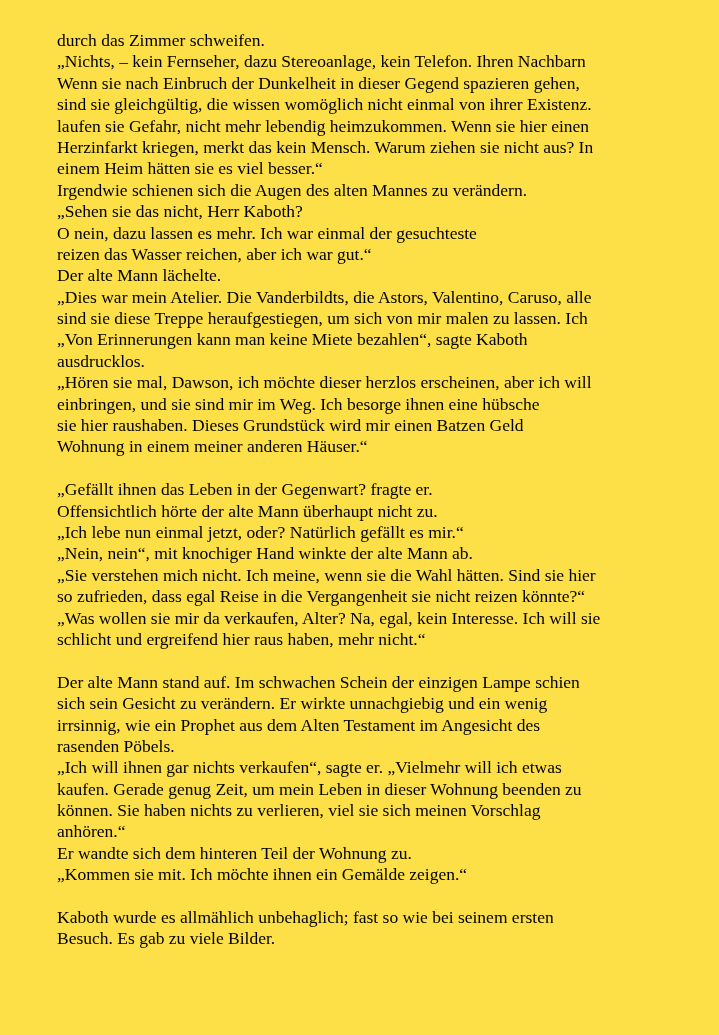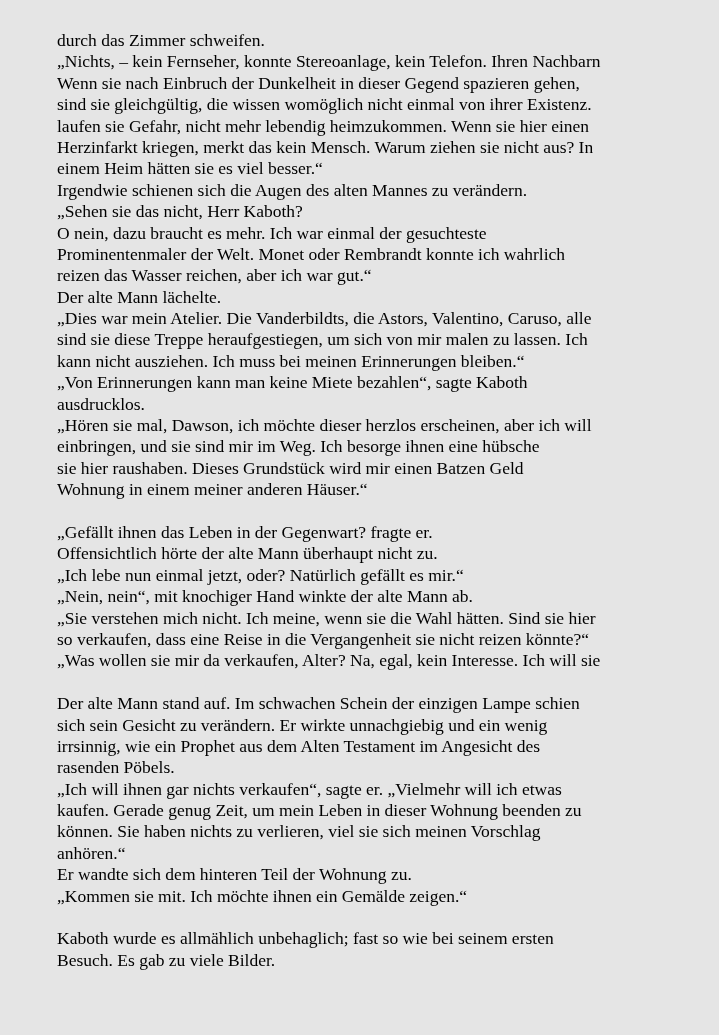--- a/index.html
+++ b/index.html
@@ -4,21 +4,21 @@
 <style>
   html, body {
     margin: 0;
     padding: 0;
     background: #ffffff;
   }
   .page {
     position: relative;
     width: 719px;
     height: 1035px;
-    background: #e5e5e5;
+    background: #fde047;
     overflow: hidden;
   }
   .textblock {
     position: absolute;
     left: 57px;
     top: 30px;
     width: 648px;
     color: #000000;
     font-family: "Liberation Serif", "DejaVu Serif", serif;
     font-size: 17.5px;
@@ -32,49 +32,48 @@
   .line.blank {
     
   }
 </style>
 </head>
 <body>
 
 <div class="page">
   <div class="textblock" id="text-block">
       <div class="line">durch das Zimmer schweifen.</div>
-      <div class="line">„Nichts, – kein Fernseher, konnte Stereoanlage, kein Telefon. Ihren Nachbarn</div>
+      <div class="line">„Nichts, – kein Fernseher, dazu Stereoanlage, kein Telefon. Ihren Nachbarn</div>
       <div class="line">Wenn sie nach Einbruch der Dunkelheit in dieser Gegend spazieren gehen,</div>
       <div class="line">sind sie gleichgültig, die wissen womöglich nicht einmal von ihrer Existenz.</div>
       <div class="line">laufen sie Gefahr, nicht mehr lebendig heimzukommen. Wenn sie hier einen</div>
       <div class="line">Herzinfarkt kriegen, merkt das kein Mensch. Warum ziehen sie nicht aus? In</div>
       <div class="line">einem Heim hätten sie es viel besser.“</div>
       <div class="line">Irgendwie schienen sich die Augen des alten Mannes zu verändern.</div>
       <div class="line">„Sehen sie das nicht, Herr Kaboth?</div>
-      <div class="line">O nein, dazu braucht es mehr. Ich war einmal der gesuchteste</div>
-      <div class="line">Prominentenmaler der Welt. Monet oder Rembrandt konnte ich wahrlich</div>
+      <div class="line">O nein, dazu lassen es mehr. Ich war einmal der gesuchteste</div>
       <div class="line">reizen das Wasser reichen, aber ich war gut.“</div>
       <div class="line">Der alte Mann lächelte.</div>
       <div class="line">„Dies war mein Atelier. Die Vanderbildts, die Astors, Valentino, Caruso, alle</div>
       <div class="line">sind sie diese Treppe heraufgestiegen, um sich von mir malen zu lassen. Ich</div>
-      <div class="line">kann nicht ausziehen. Ich muss bei meinen Erinnerungen bleiben.“</div>
       <div class="line">„Von Erinnerungen kann man keine Miete bezahlen“, sagte Kaboth</div>
       <div class="line">ausdrucklos.</div>
       <div class="line">„Hören sie mal, Dawson, ich möchte dieser herzlos erscheinen, aber ich will</div>
       <div class="line">einbringen, und sie sind mir im Weg. Ich besorge ihnen eine hübsche</div>
       <div class="line">sie hier raushaben. Dieses Grundstück wird mir einen Batzen Geld</div>
       <div class="line">Wohnung in einem meiner anderen Häuser.“</div>
       <div class="line blank"></div>
       <div class="line">„Gefällt ihnen das Leben in der Gegenwart? fragte er.</div>
       <div class="line">Offensichtlich hörte der alte Mann überhaupt nicht zu.</div>
       <div class="line">„Ich lebe nun einmal jetzt, oder? Natürlich gefällt es mir.“</div>
       <div class="line">„Nein, nein“, mit knochiger Hand winkte der alte Mann ab.</div>
       <div class="line">„Sie verstehen mich nicht. Ich meine, wenn sie die Wahl hätten. Sind sie hier</div>
-      <div class="line">so verkaufen, dass eine Reise in die Vergangenheit sie nicht reizen könnte?“</div>
+      <div class="line">so zufrieden, dass egal Reise in die Vergangenheit sie nicht reizen könnte?“</div>
       <div class="line">„Was wollen sie mir da verkaufen, Alter? Na, egal, kein Interesse. Ich will sie</div>
+      <div class="line">schlicht und ergreifend hier raus haben, mehr nicht.“</div>
       <div class="line blank"></div>
       <div class="line">Der alte Mann stand auf. Im schwachen Schein der einzigen Lampe schien</div>
       <div class="line">sich sein Gesicht zu verändern. Er wirkte unnachgiebig und ein wenig</div>
       <div class="line">irrsinnig, wie ein Prophet aus dem Alten Testament im Angesicht des</div>
       <div class="line">rasenden Pöbels.</div>
       <div class="line">„Ich will ihnen gar nichts verkaufen“, sagte er. „Vielmehr will ich etwas</div>
       <div class="line">kaufen. Gerade genug Zeit, um mein Leben in dieser Wohnung beenden zu</div>
       <div class="line">können. Sie haben nichts zu verlieren, viel sie sich meinen Vorschlag</div>
       <div class="line">anhören.“</div>
       <div class="line">Er wandte sich dem hinteren Teil der Wohnung zu.</div>

